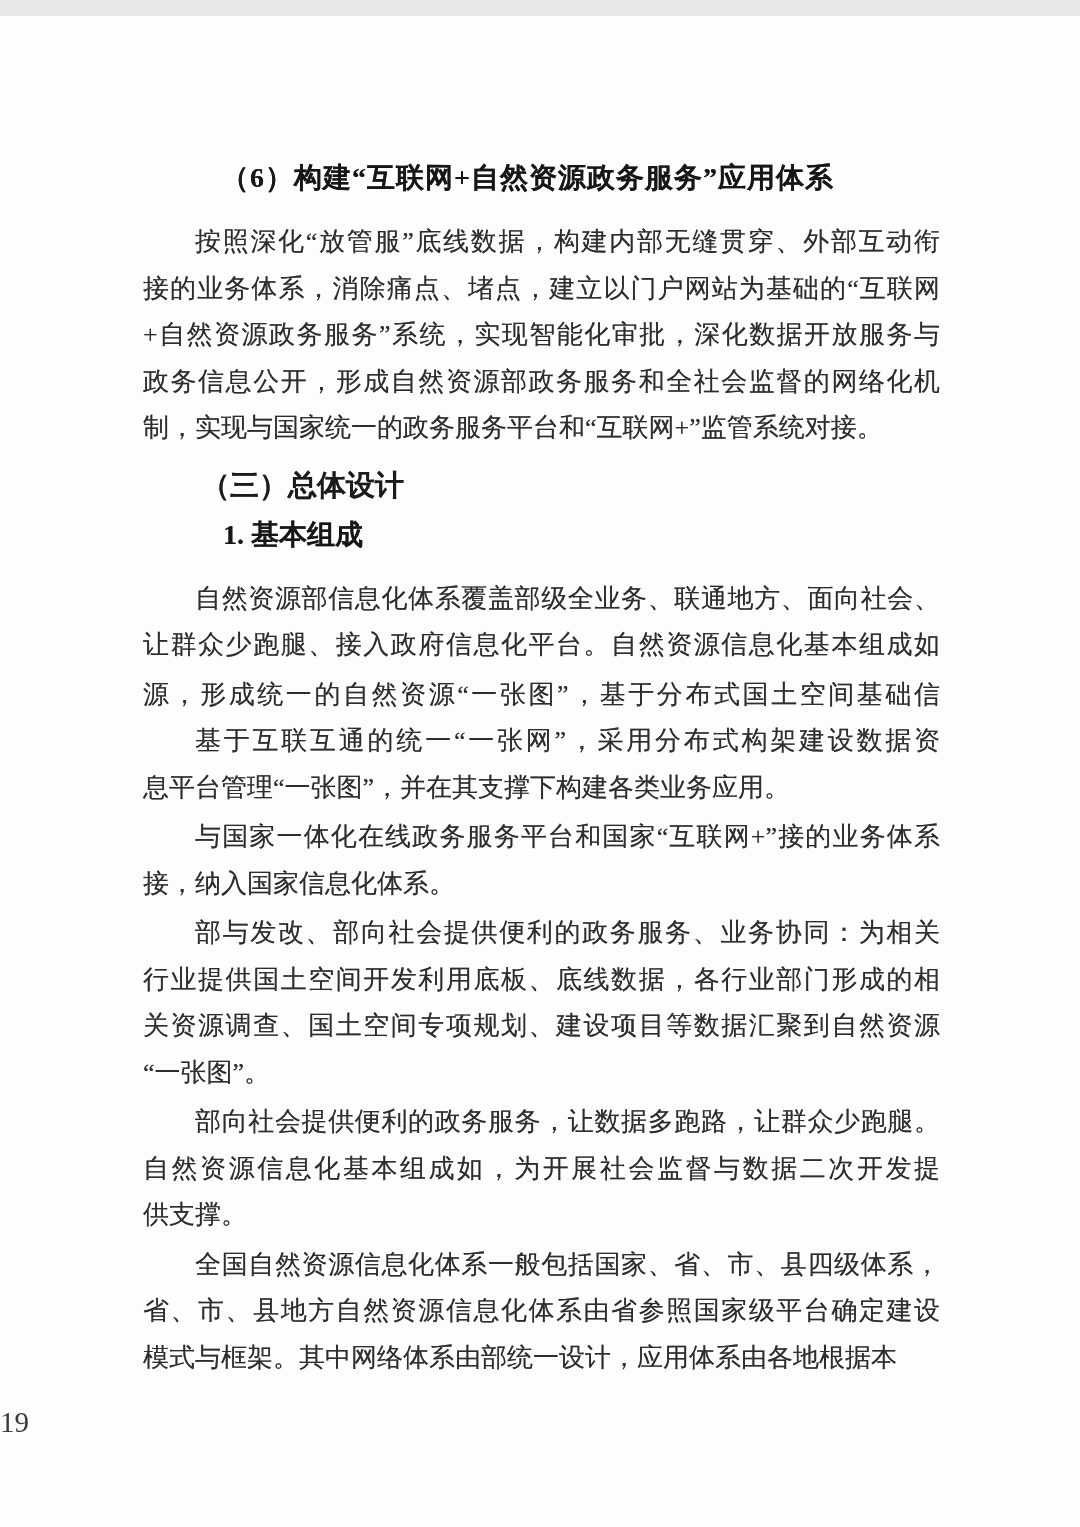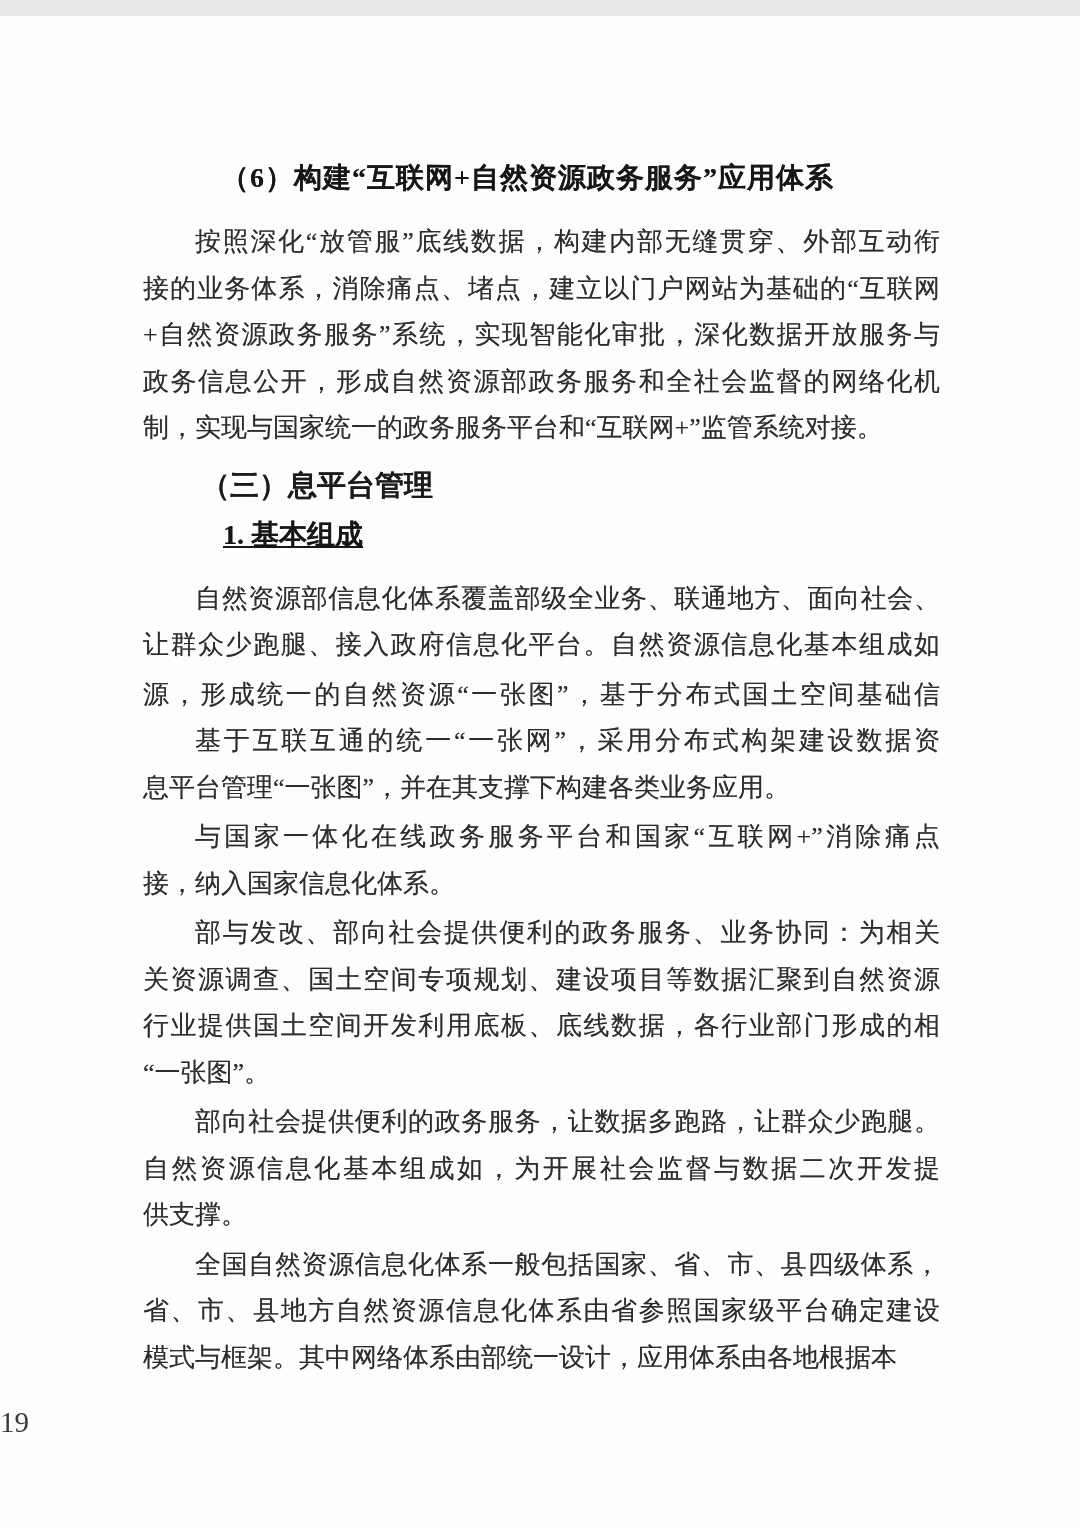--- a/index.html
+++ b/index.html
@@ -48,21 +48,20 @@
   }
   
   .heading-l2 {
     font-size: 28px;
     font-weight: bold;
     color: #161616;
     line-height: 42px;
     text-indent: 80px;
     margin-bottom: 20px;
     text-shadow: 0 0 0.5px rgba(20,20,20,.7);
-    text-decoration: underline;
   }
   .para { margin: 0; }
   .para + .para { margin-top: 3px; }
   .line {
     font-size: 26px;
     line-height: 46.5px;
     white-space: normal;
     text-align: justify;
     text-shadow: 0 0 0.6px rgba(45,45,45,.55);
   }
@@ -86,44 +85,44 @@
     <div class="heading-sub">（6）构建“互联网+自然资源政务服务”应用体系</div>
 
     <div class="para">
         <div class="line first fill">按照深化“放管服”底线数据，构建内部无缝贯穿、外部互动衔</div>
         <div class="line fill">接的业务体系，消除痛点、堵点，建立以门户网站为基础的“互联网</div>
         <div class="line fill">+自然资源政务服务”系统，实现智能化审批，深化数据开放服务与</div>
         <div class="line fill">政务信息公开，形成自然资源部政务服务和全社会监督的网络化机</div>
         <div class="line">制，实现与国家统一的政务服务平台和“互联网+”监管系统对接。</div>
       </div>
 
-    <div class="heading-l1">（三）息平台管理</div>
+    <div class="heading-l1">（三）总体设计</div>
 
     <div class="heading-l2">1. 基本组成</div>
 
     <div class="para">
         <div class="line first fill">自然资源部信息化体系覆盖部级全业务、联通地方、面向社会、</div>
         <div class="line fill">让群众少跑腿、接入政府信息化平台。自然资源信息化基本组成如</div>
       </div>
 
     <div class="para">
         <div class="line fill">源，形成统一的自然资源“一张图”，基于分布式国土空间基础信</div>
         <div class="line first fill">基于互联互通的统一“一张网”，采用分布式构架建设数据资</div>
         <div class="line">息平台管理“一张图”，并在其支撑下构建各类业务应用。</div>
       </div>
 
     <div class="para">
-        <div class="line first fill">与国家一体化在线政务服务平台和国家“互联网+”消除痛点</div>
+        <div class="line first fill">与国家一体化在线政务服务平台和国家“互联网+”接的业务体系</div>
         <div class="line">接，纳入国家信息化体系。</div>
       </div>
 
     <div class="para">
         <div class="line first fill">部与发改、部向社会提供便利的政务服务、业务协同：为相关</div>
+        <div class="line fill">行业提供国土空间开发利用底板、底线数据，各行业部门形成的相</div>
         <div class="line fill">关资源调查、国土空间专项规划、建设项目等数据汇聚到自然资源</div>
-        <div class="line fill">行业提供国土空间开发利用底板、底线数据，各行业部门形成的相</div>
         <div class="line">“一张图”。</div>
       </div>
 
     <div class="para">
         <div class="line first fill">部向社会提供便利的政务服务，让数据多跑路，让群众少跑腿。</div>
         <div class="line fill">自然资源信息化基本组成如，为开展社会监督与数据二次开发提</div>
         <div class="line">供支撑。</div>
       </div>
 
     <div class="para">

